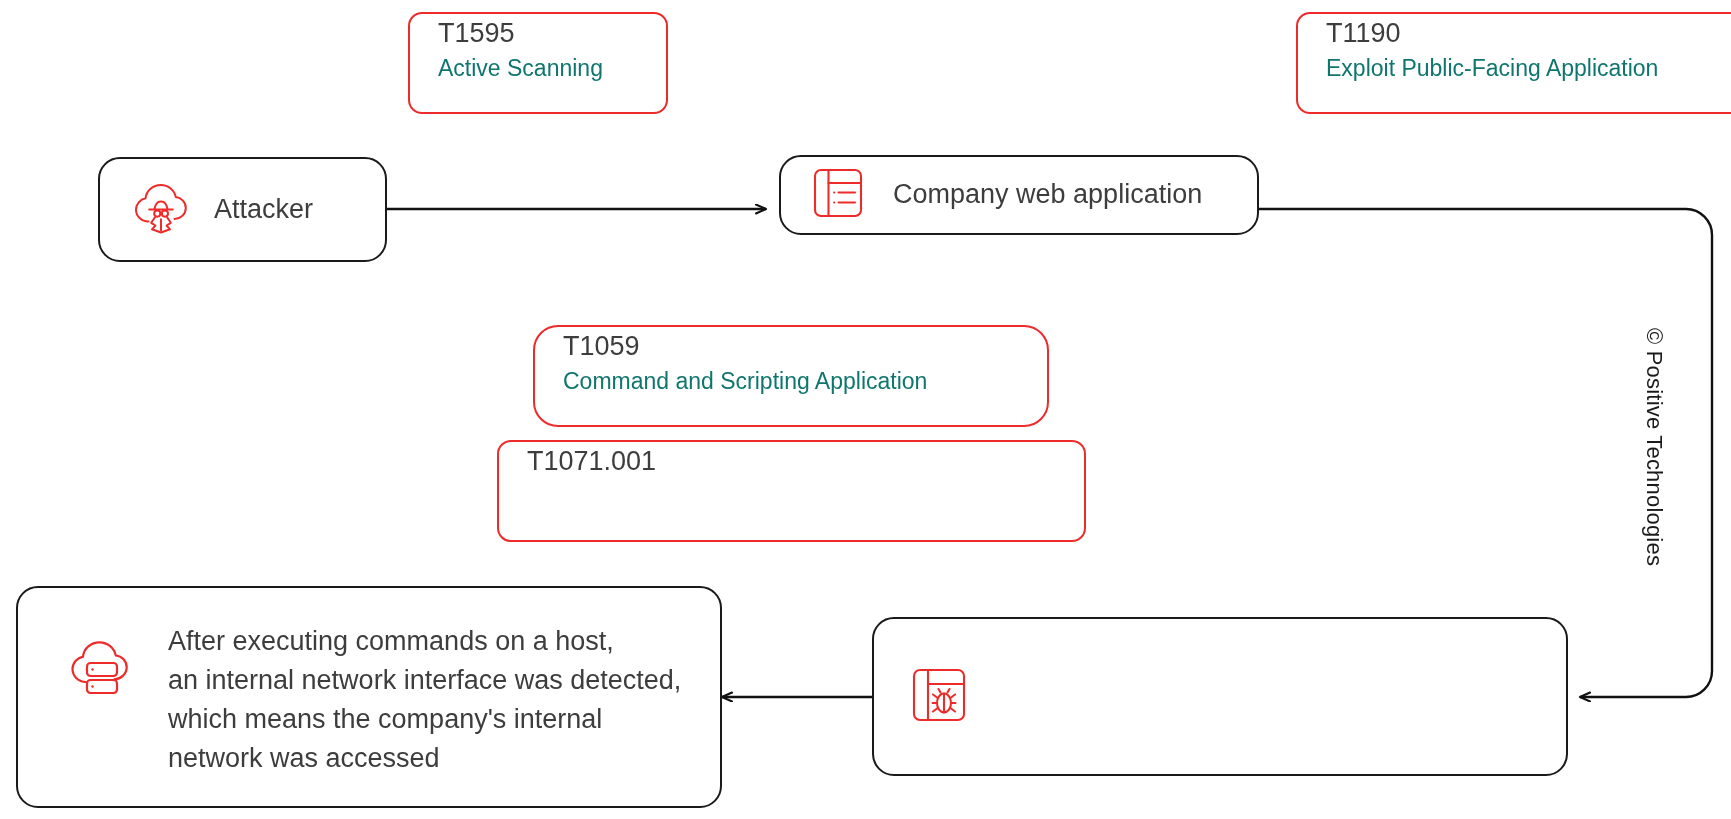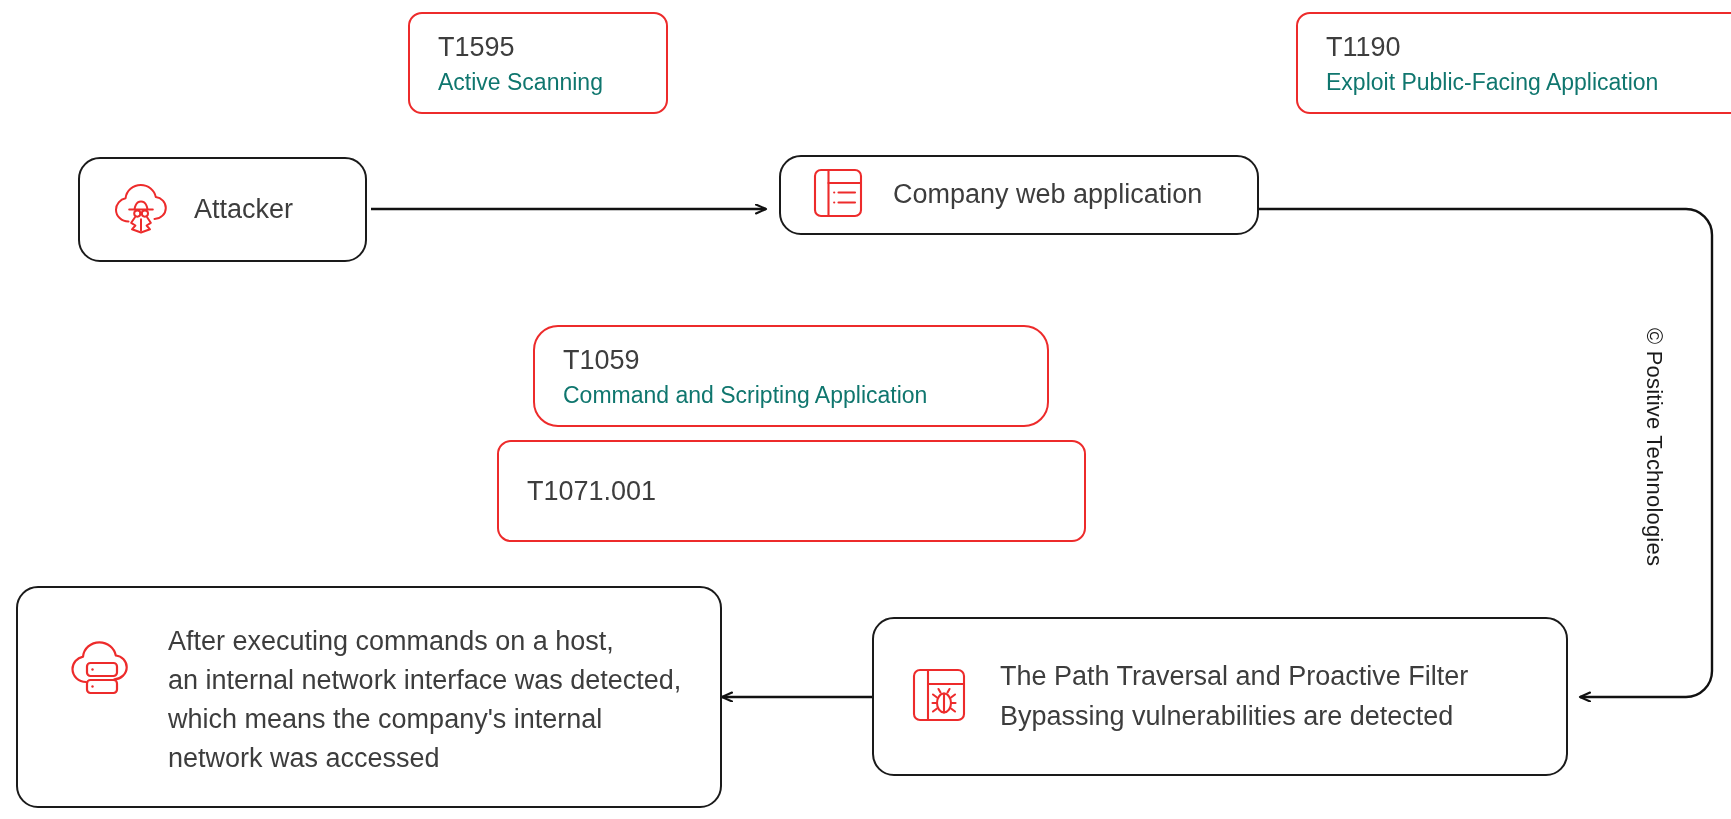--- a/index.html
+++ b/index.html
@@ -37,21 +37,20 @@
     align-items: center;
   }
   .tech-box {
     position: absolute;
     box-sizing: border-box;
     background: #ffffff;
     border: 2px solid #ed2b2b;
     border-radius: 14px;
     display: flex;
     flex-direction: column;
-    justify-content: center;
     padding: 0 28px;
   }
   .tech-id {
     font-size: 27px;
     color: #3d3d3d;
     line-height: 1.42;
     white-space: nowrap;
   }
   .tech-name {
     font-size: 23px;
@@ -121,21 +120,21 @@
 
   <div class="tech-box" style="left:533px; top:325px; width:516px; height:102px;border-radius:25px;">
     <div class="tech-id">T1059</div>
     <div class="tech-name">Command and Scripting Application</div>
   </div>
 
   <div class="tech-box" style="left:497px; top:440px; width:589px; height:102px;gap:20px;">
     <div class="tech-id">T1071.001</div>
   </div>
 
-  <div class="node-box" style="left:78px; top:157px; width:289px; height:105px; padding-left:30px; gap:22px;">
+  <div class="node-box" style="left:98px; top:157px; width:289px; height:105px; padding-left:30px; gap:22px;">
     <span class="node-icon">
       <svg width="62" height="62" viewBox="0 0 62 62" xmlns="http://www.w3.org/2000/svg" fill="none" stroke="#ed2b2b" stroke-width="2" stroke-linecap="round" stroke-linejoin="round">
 
         <path d="M18.5,44.5 C11.6,44.5 6,39.2 6,32.7 C6,27.1 10.1,22.4 15.6,21.2
                  C16.4,13.8 22.9,8 30.8,8 C38.3,8 44.5,13.2 45.8,20.1
                  C51.4,20.7 55.8,25.3 55.8,30.9 C55.8,36.9 50.8,41.8 44.5,42"></path>
 
         <path d="M19.2,32.4 L42.8,32.4"></path>
 
         <path d="M24.6,32.2 C24.6,32.2 25.2,24.6 31.0,24.6 C36.8,24.6 37.4,32.2 37.4,32.2"></path>
@@ -180,22 +179,20 @@
         <path d="M39.5,28.5 L41.5,25"></path>
 
         <path d="M29,33.5 L25,30.5"></path>
         <path d="M29,39 L24.5,39"></path>
         <path d="M29,44.5 L25,47.5"></path>
         <path d="M43,33.5 L47,30.5"></path>
         <path d="M43,39 L47.5,39"></path>
         <path d="M43,44.5 L47,47.5"></path>
       </svg>
     </span>
-    <span class="node-label">The Path Traversal and Proactive Filter
-Bypassing vulnerabilities are detected</span>
   </div>
 
   <div class="node-box" style="left:16px; top:586px; width:706px; height:222px; padding-left:46px; gap:26px; align-items:flex-start; padding-top:34px;">
     <span class="node-icon" style="margin-top:8px;">
       <svg width="78" height="78" viewBox="0 0 78 78" xmlns="http://www.w3.org/2000/svg" fill="none" stroke="#ed2b2b" stroke-width="2.2" stroke-linecap="round" stroke-linejoin="round">
 
         <path d="M22,52 C14.5,52 8.5,46.2 8.5,39.1 C8.5,33 13,27.9 19,26.6
                  C19.8,18.6 26.8,12.3 35.4,12.3 C43.6,12.3 50.4,18 51.8,25.5
                  C57.9,26.1 62.7,31.2 62.7,37.3 C62.7,43.8 57.2,49.1 50.4,49.3"></path>
 

